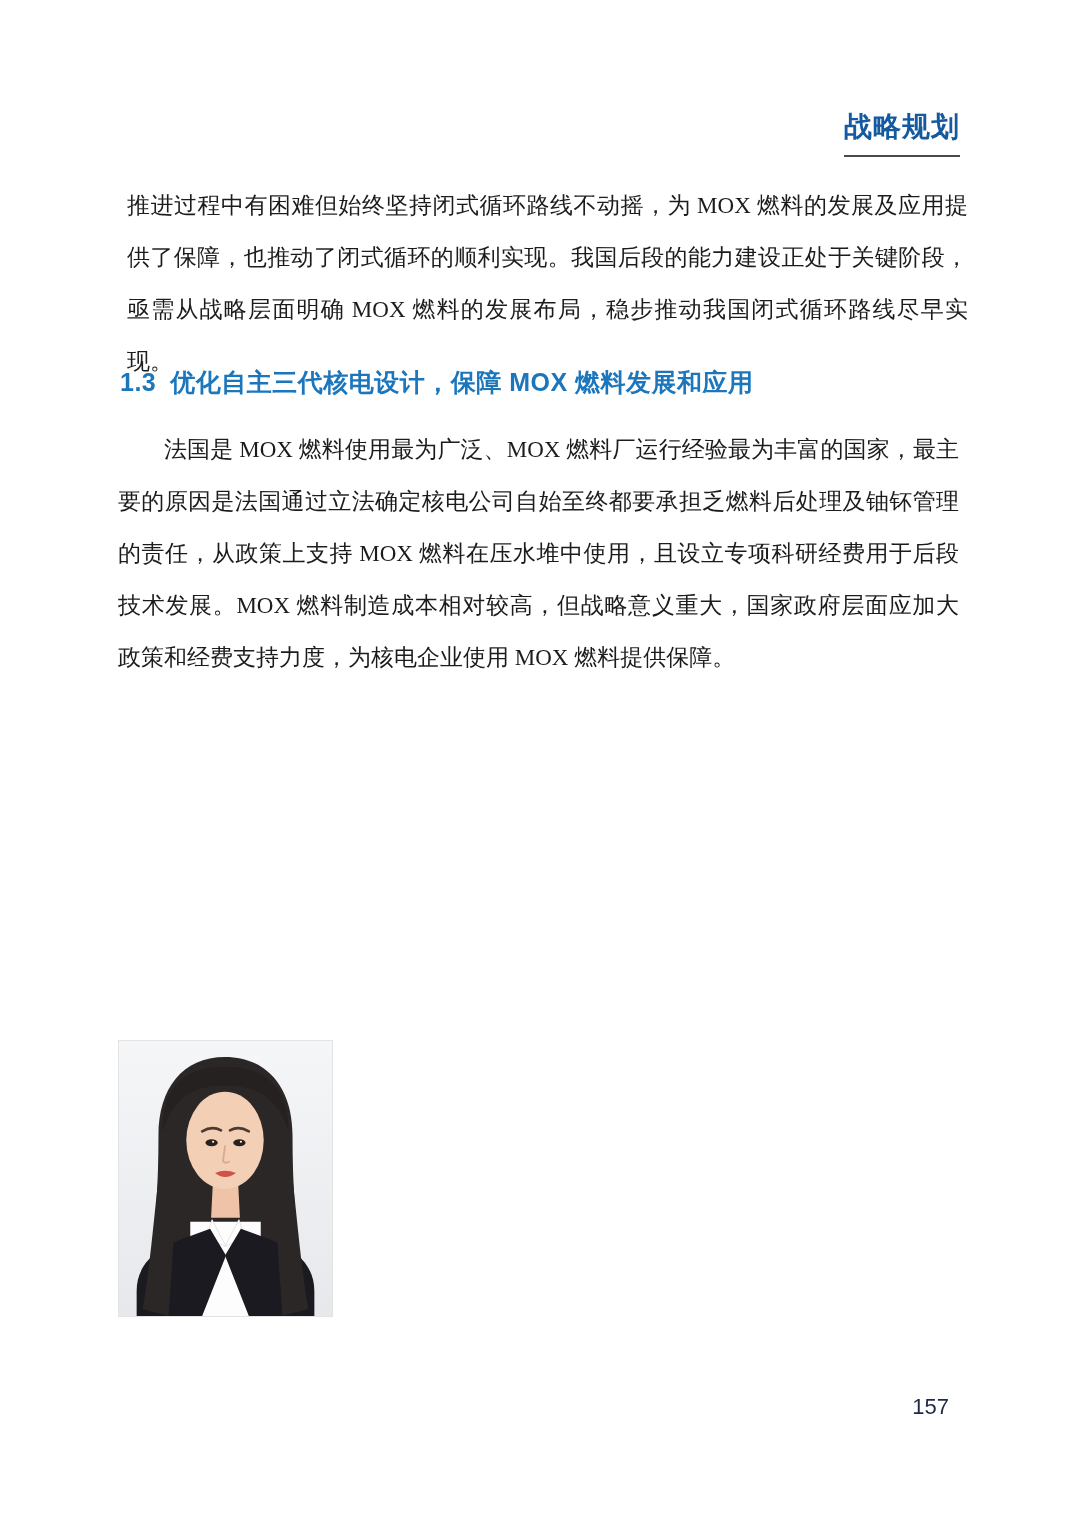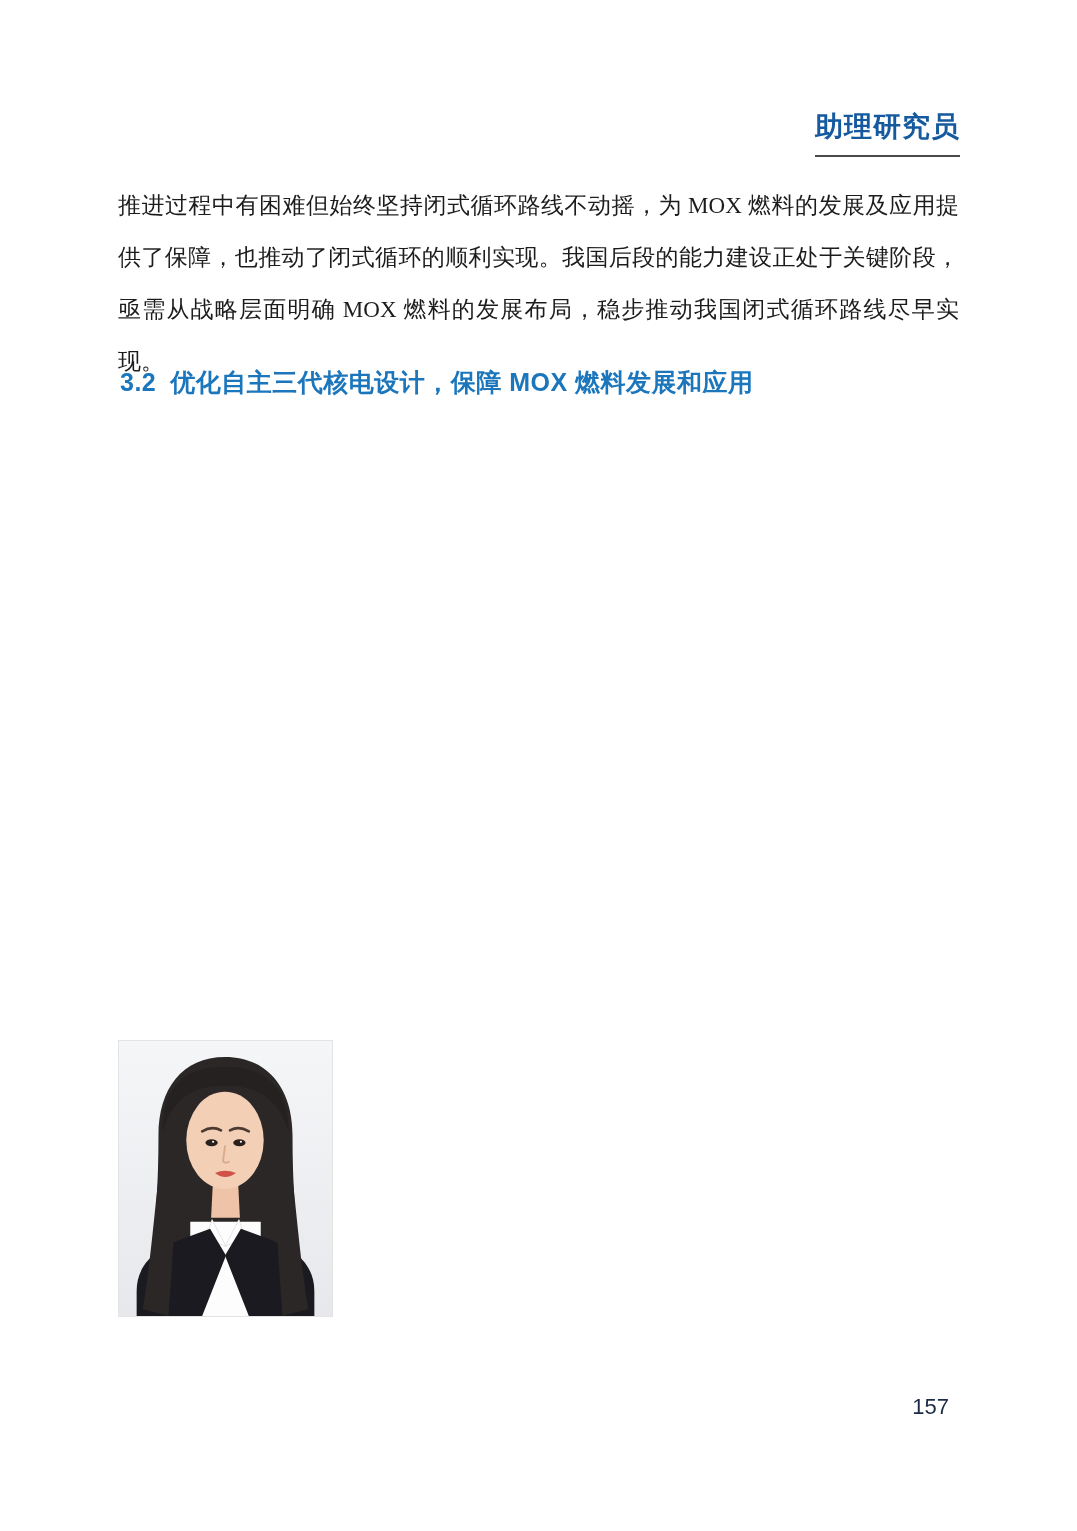--- a/index.html
+++ b/index.html
@@ -87,28 +87,29 @@
     font-family: "Liberation Sans", "DejaVu Sans", sans-serif;
     font-size: 22px;
     color: #1c2b45;
   }
 </style>
 </head>
 <body>
 
 <div class="page">
 
-  <div class="column-header">助理研究员</div>
+  <div class="column-header">战略规划</div>
 
-  <div class="body-par" style="top:180px;">推进过程中有困难但始终坚持闭式循环路线不动摇，为 MOX 燃料的发展及应用提供了保障，也推动了闭式循环的顺利实现。我国后段的能力建设正处于关键阶段，亟需从战略层面明确 MOX 燃料的发展布局，稳步推动我国闭式循环路线尽早实现。</div>
+  <div class="body-par" style="top:180px;margin-left:9px;">推进过程中有困难但始终坚持闭式循环路线不动摇，为 MOX 燃料的发展及应用提供了保障，也推动了闭式循环的顺利实现。我国后段的能力建设正处于关键阶段，亟需从战略层面明确 MOX 燃料的发展布局，稳步推动我国闭式循环路线尽早实现。</div>
 
   <div class="section-heading" style="top:366px;">
-    <span class="sec-num">3.2</span><span>优化自主三代核电设计，保障 MOX 燃料发展和应用</span>
+    <span class="sec-num">1.3</span><span>优化自主三代核电设计，保障 MOX 燃料发展和应用</span>
   </div>
 
+  <div class="body-par indent" style="top:424px;">法国是 MOX 燃料使用最为广泛、MOX 燃料厂运行经验最为丰富的国家，最主要的原因是法国通过立法确定核电公司自始至终都要承担乏燃料后处理及铀钚管理的责任，从政策上支持 MOX 燃料在压水堆中使用，且设立专项科研经费用于后段技术发展。MOX 燃料制造成本相对较高，但战略意义重大，国家政府层面应加大政策和经费支持力度，为核电企业使用 MOX 燃料提供保障。</div>
 
 
 
   <div class="author-photo">
     <svg viewBox="0 0 215 277" preserveAspectRatio="xMidYMid slice">
       <defs>
         <linearGradient id="bgGrad" x1="0" y1="0" x2="0" y2="1">
           <stop offset="0" stop-color="#f5f6f8"></stop>
           <stop offset="1" stop-color="#e6e8eb"></stop>
         </linearGradient>

